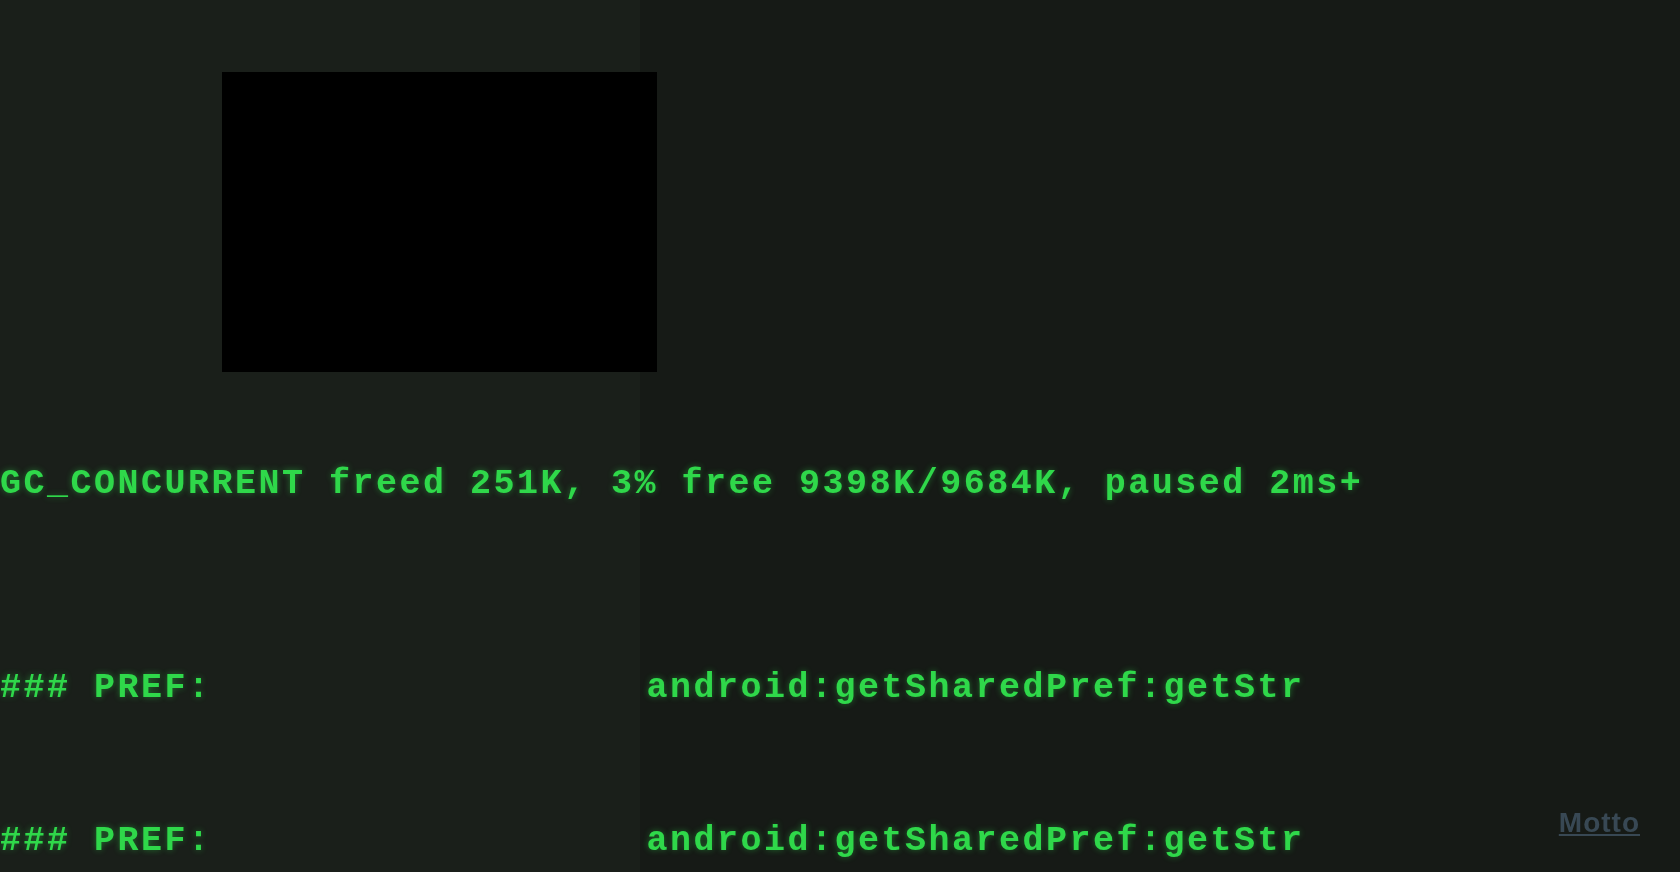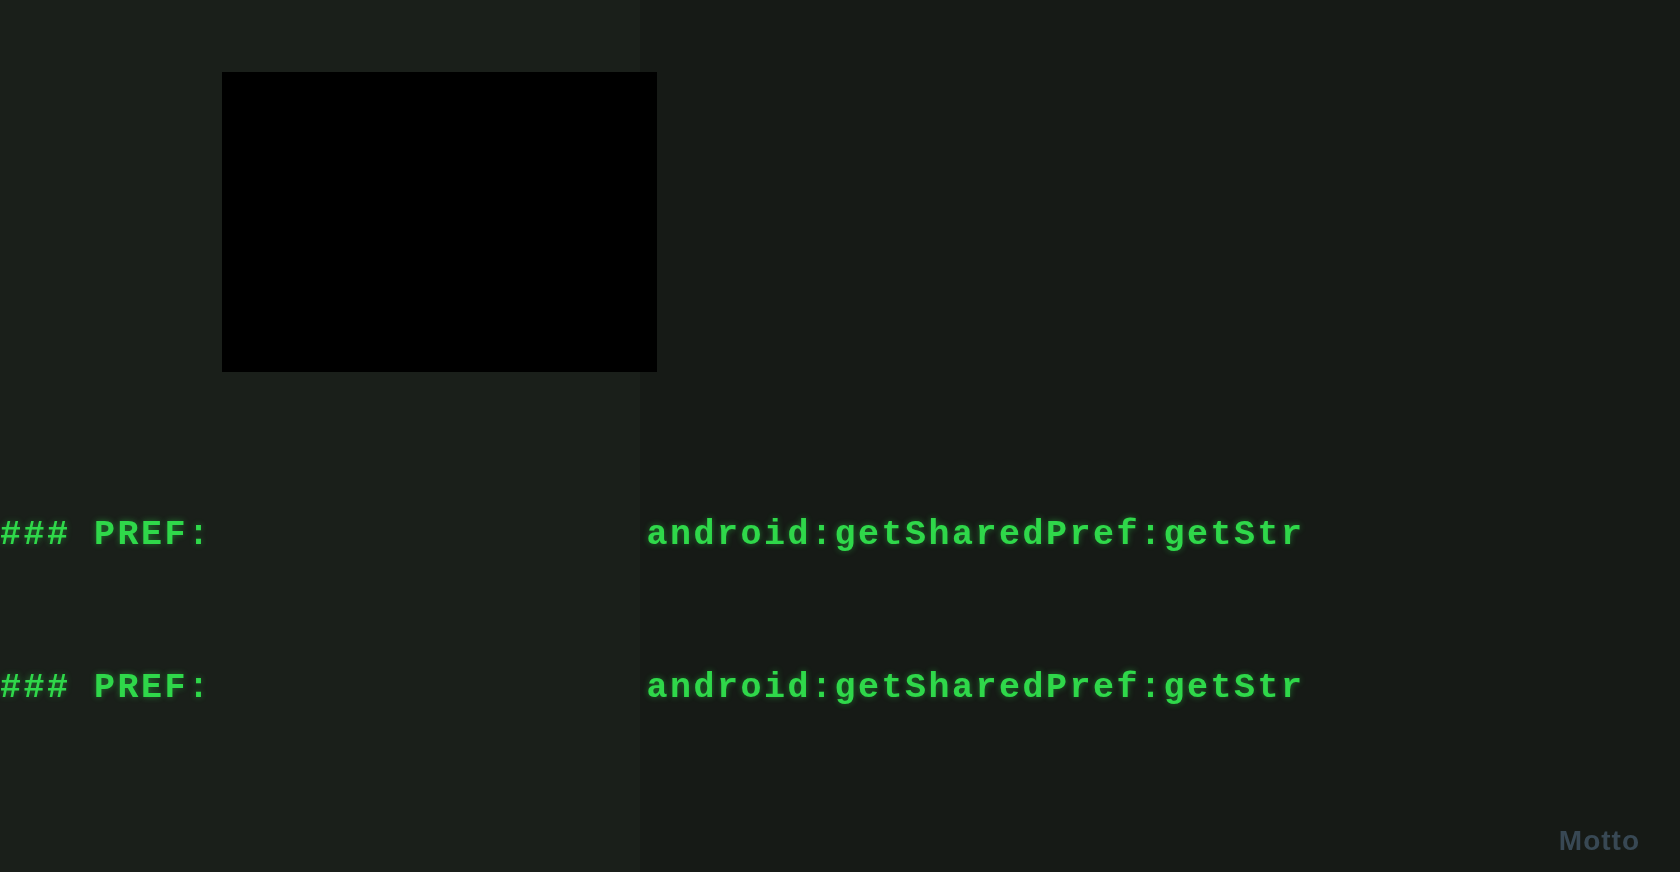--- a/index.html
+++ b/index.html
@@ -53,37 +53,39 @@
     z-index: 0;
   }
   .content {
     position: relative;
     z-index: 2;
   }
   
   .watermark {
     position: absolute;
     right: 40px;
-    bottom: 6px;
+    bottom: 24px;
     color: rgba(120,160,200,0.35);
     font-size: 28px;
     letter-spacing: 1px;
     z-index: 1;
     font-family: Arial, sans-serif;
     text-shadow: none;
+    text-decoration: underline;
   }
 </style>
 </head>
 <body>
 
 <div class="terminal">
   <div class="shade"></div>
 
   <div class="content">
     <span class="line">             ,</span>
+    <span class="line">GC_CONCURRENT freed 251K, 3% free 9398K/9684K, paused 2ms+</span>
 
     <span class="line"><span>### PREF:</span><span style="display:inline-block;width:435px;"></span><span>android:getSharedPref:getStr</span></span>
     <span class="line"><span>### PREF:</span><span style="display:inline-block;width:435px;"></span><span>android:getSharedPref:getStr</span></span>
     
     
     
     
 
     
 

